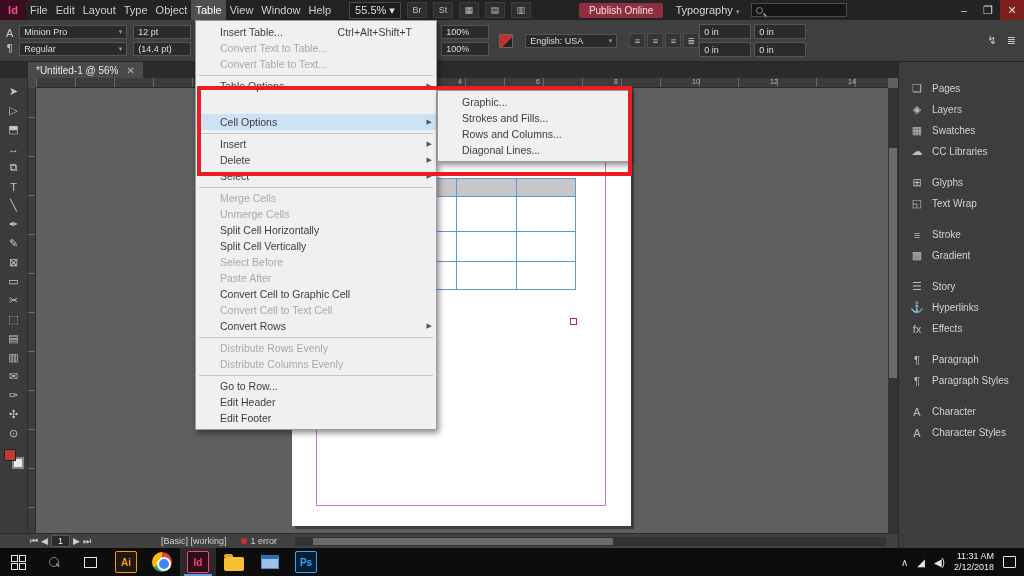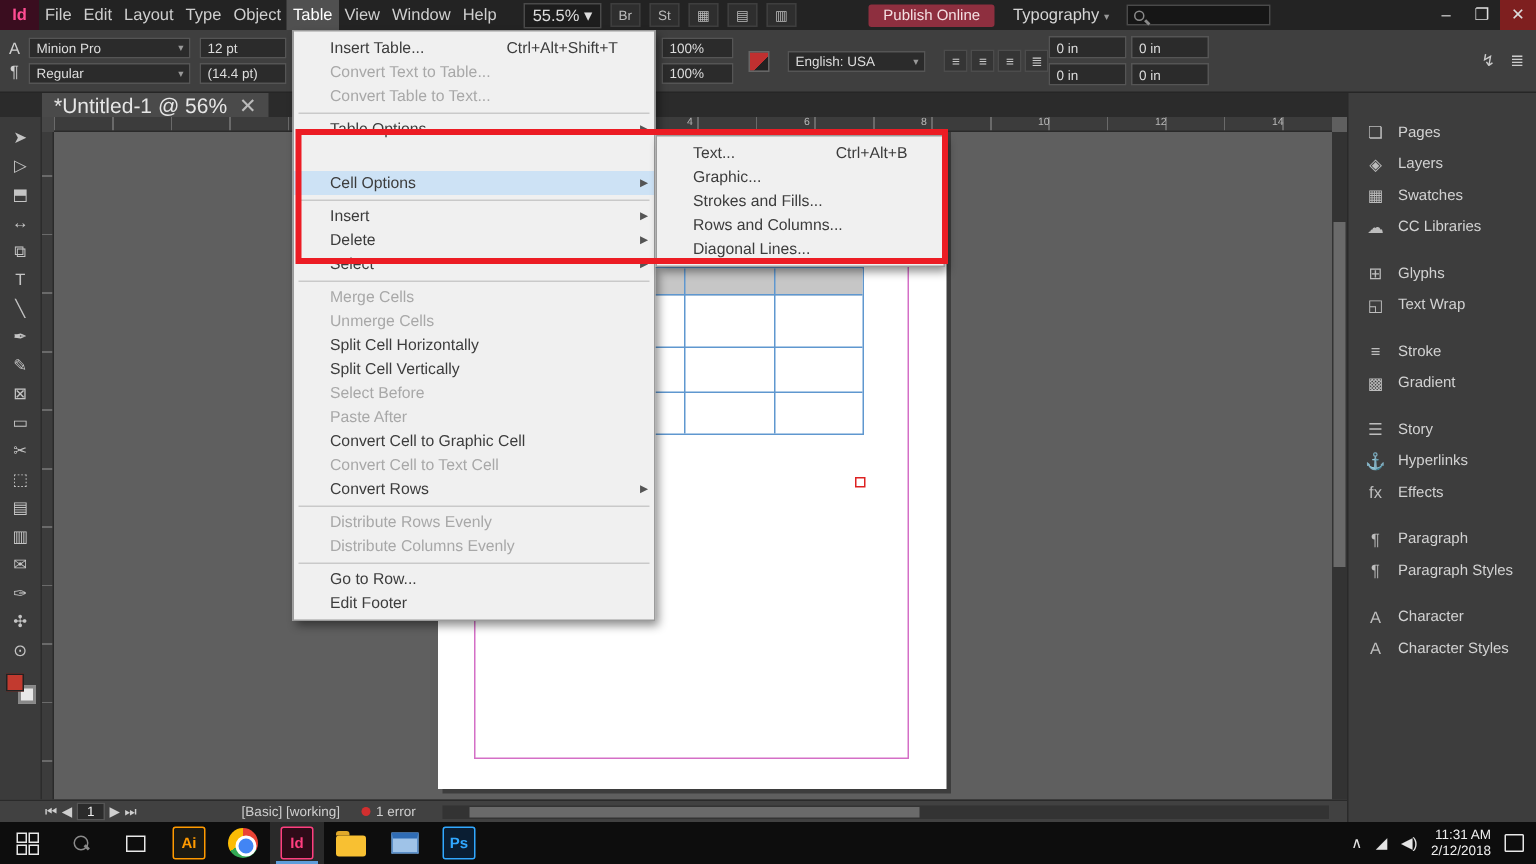--- a/index.html
+++ b/index.html
@@ -30,21 +30,21 @@
   .cb-field .dd{color:#999;font-size:7px;}
   .cb-ico{color:#cfcfcf;font-size:11px;text-align:center;}
   .cb-swatch{width:14px;height:14px;margin-left:10px;background:linear-gradient(135deg,#c03030 0 60%,#222 60%);border:1px solid #666;}
   .cb-aligns{display:grid;grid-template-columns:repeat(4,16px);grid-auto-rows:15px;margin-left:12px;gap:2px;}
   .cb-aligns span{background:#353535;border:1px solid #4c4c4c;color:#c9c9c9;font-size:9px;display:flex;align-items:center;justify-content:center;}
   .cb-ind{display:grid;grid-template-columns:repeat(2,52px);grid-auto-rows:15px;gap:3px;margin-left:0;}
   .cb-right{margin-left:auto;margin-right:8px;display:flex;gap:10px;color:#ccc;}
 
   
   .tabbar{position:absolute;left:0;top:62px;width:898px;height:16px;background:#2b2b2b;display:flex;z-index:5;}
-  .doctab{background:#4a4a4a;color:#e6e6e6;display:flex;align-items:center;gap:8px;padding:0 8px;margin-left:28px;font-size:14px;}
+  .doctab{background:#4a4a4a;color:#e6e6e6;display:flex;align-items:center;gap:8px;padding:0 8px;margin-left:28px;font-size:10px;}
   .doctab .x{color:#bbb;}
 
   
   .hruler{position:absolute;left:36px;top:78px;width:852px;height:10px;background:#3c3c3c;border-bottom:1px solid #2a2a2a;background-image:repeating-linear-gradient(to right,#6a6a6a 0 1px,transparent 1px 39px);z-index:4;}
   .hruler span{position:absolute;top:0;font-size:7px;color:#b9b9b9;padding-left:2px;}
   .vruler{position:absolute;left:28px;top:78px;width:8px;height:455px;background:#3c3c3c;border-right:1px solid #2a2a2a;background-image:repeating-linear-gradient(to bottom,#6a6a6a 0 1px,transparent 1px 39px);z-index:4;}
   .rcorner{position:absolute;left:28px;top:78px;width:8px;height:10px;background:#474747;z-index:5;}
 
   
   .ltools{position:absolute;left:0;top:78px;width:28px;height:455px;background:#3b3b3b;border-right:1px solid #2c2c2c;display:flex;flex-direction:column;align-items:center;padding-top:4px;z-index:6;}
@@ -573,36 +573,36 @@
         
         
       </div>
 
       <div class="mi">
         <span class="mi-label">Go to Row...</span>
         <span class="mi-shortcut"></span>
         <span class="mi-arrow" style="visibility: hidden;">▶</span>
       </div>
 
+      <div class="mi">
+        <span class="mi-label">Edit Header</span>
+        <span class="mi-shortcut"></span>
+        <span class="mi-arrow" style="visibility: hidden;">▶</span>
+      </div>
 
       <div class="mi">
         <span class="mi-label">Edit Footer</span>
         <span class="mi-shortcut"></span>
         <span class="mi-arrow" style="visibility: hidden;">▶</span>
       </div>
 
   </div>
 
   <div class="submenu">
 
-      <div class="mi">
-        <span class="mi-label">Text...</span>
-        <span class="mi-shortcut">Ctrl+Alt+B</span>
-        <span class="mi-arrow" style="visibility: hidden;">▶</span>
-      </div>
 
       <div class="mi">
         <span class="mi-label">Graphic...</span>
         <span class="mi-shortcut"></span>
         <span class="mi-arrow" style="visibility: hidden;">▶</span>
       </div>
 
       <div class="mi">
         <span class="mi-label">Strokes and Fills...</span>
         <span class="mi-shortcut"></span>

